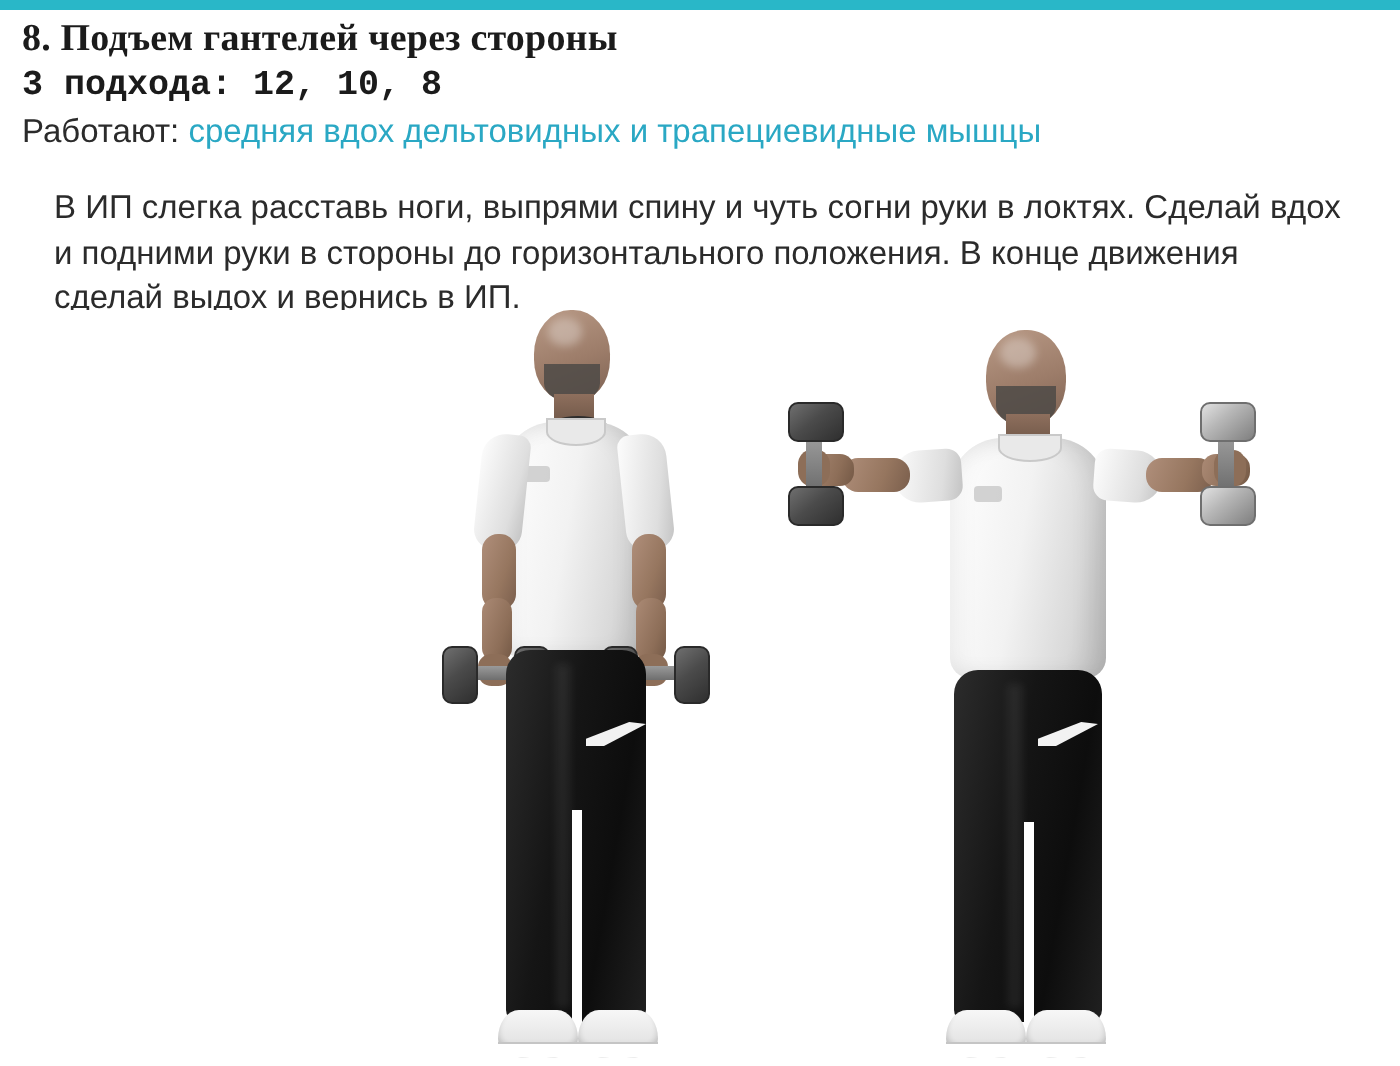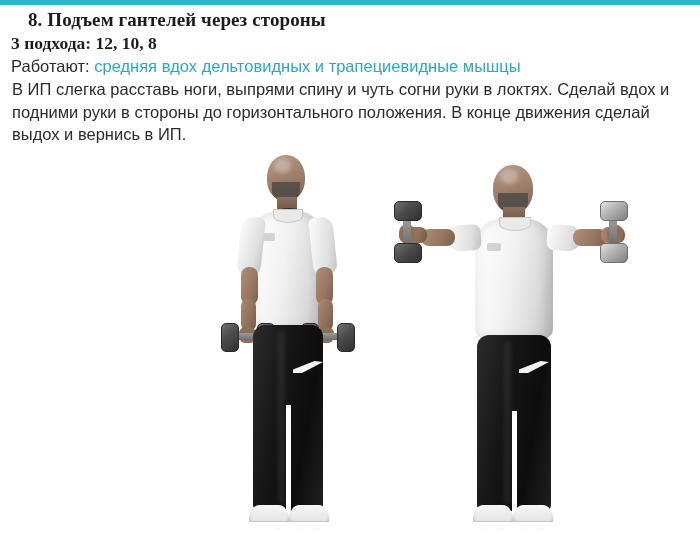--- a/index.html
+++ b/index.html
@@ -35,25 +35,25 @@
     top: 8px;
     width: 676px;
   }
   .title {
     font-family: "Liberation Serif", serif;
     font-weight: bold;
     font-size: 19px;
     line-height: 23px;
     color: #1b1b1b;
     letter-spacing: 0.1px;
-    margin: 0 0 1px 17px;
+    margin: 0 0 1px 0;
     white-space: nowrap;
   }
   .sets {
-    font-family: Liberation Serif, serif;
+    font-family: Liberation Mono, monospace;
     font-weight: bold;
     font-size: 17.5px;
     line-height: 22px;
     color: #1b1b1b;
     margin: 0 0 1px 0;
   }
   .muscles-line {
     font-family: "Liberation Sans", sans-serif;
     font-size: 16.5px;
     line-height: 22px;
@@ -62,21 +62,21 @@
     white-space: nowrap;
   }
   .muscles-line .highlight {
     color: #2aa8c4;
   }
   .description {
     font-family: "Liberation Sans", sans-serif;
     font-size: 16.5px;
     line-height: 22.5px;
     color: #2b2b2b;
-    margin: 1px;
+    margin: 16px;
   }
 
   
   .photo-area {
     position: absolute;
     left: 0;
     top: 155px;
     width: 700px;
     height: 378px;
     background: #ffffff;

